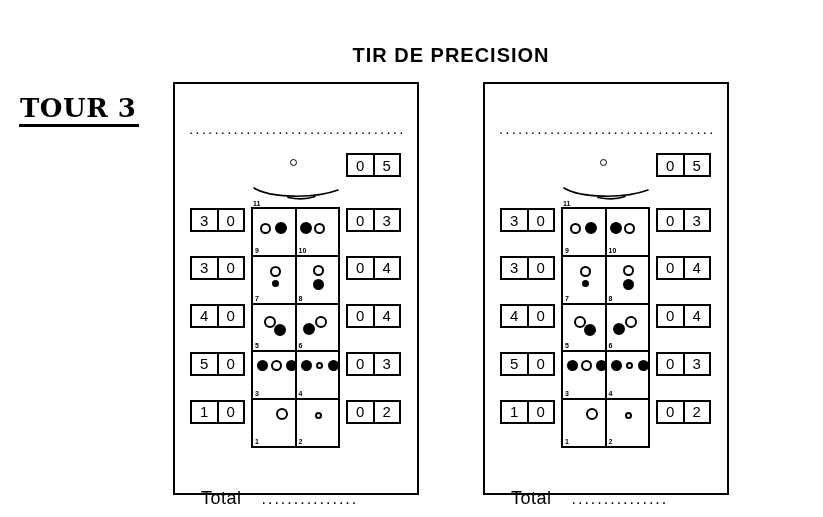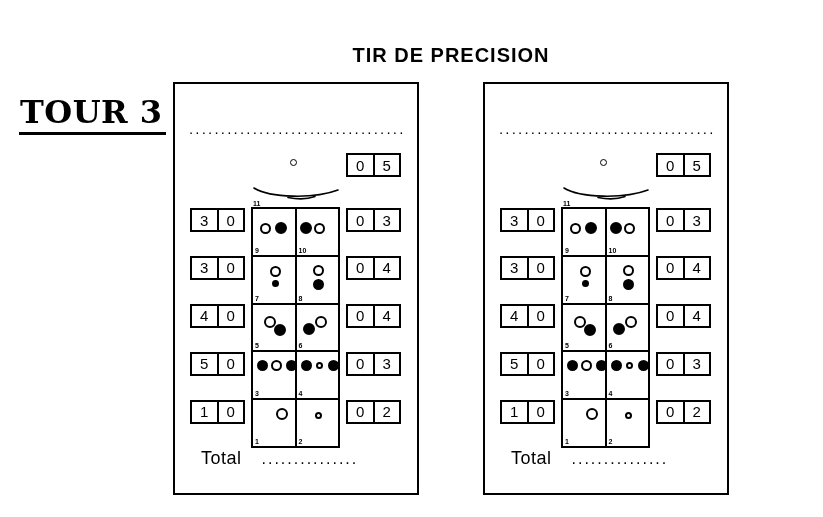--- a/index.html
+++ b/index.html
@@ -6,21 +6,21 @@
   .canvas {
     position:relative; width:823px; height:517px; background:#ffffff;
     color:#000; font-family:"Liberation Sans", sans-serif; overflow:hidden;margin-top:39px;
   }
   .title {
     position:absolute; top:5px; left:451px; transform:translateX(-50%);
     font-size:20px; font-weight:bold; letter-spacing:1px; white-space:nowrap;
   }
   .tour {
     position:absolute; left:19px; top:54px;
-    font-family:"DejaVu Serif", serif; font-size:32px; font-weight:bold;
+    font-family:"DejaVu Serif", serif; font-size:26px; font-weight:bold;
     letter-spacing:0.5px; border-bottom:3px solid #000; padding:0 3px 1px 1px;
   }
   .footer {
     position:absolute; left:172px; top:485px; font-size:13px; letter-spacing:0.2px;
   }
   .card {
     position:absolute; top:43px; width:246px; height:413px;
     border:2px solid #000; background:#fff; box-sizing:border-box;
   }
   .name-line {
@@ -51,21 +51,21 @@
   }
   .ball.solid { background:#000; }
   .sbox {
     position:absolute; display:flex; border:2px solid #000; background:#fff;
   }
   .sbox-cell {
     width:24.5px; height:20px; display:flex; align-items:center; justify-content:center;
     font-size:15px; line-height:1;
   }
   .sbox-cell + .sbox-cell { border-left:2px solid #000; }
-  .total-row { position:absolute; left:26px; top:364px; white-space:nowrap; }
+  .total-row { position:absolute; left:26px; top:404px; white-space:nowrap; }
   .total-label { font-size:18px; letter-spacing:0.5px; }
   .total-dots { margin-left:20px; font-size:16px; letter-spacing:2px; }
 </style>
 </head>
 <body>
 
 <div class="canvas">
   <div class="title">TIR DE PRECISION</div>
   <div class="tour">TOUR 3</div>
   <div id="cards">

